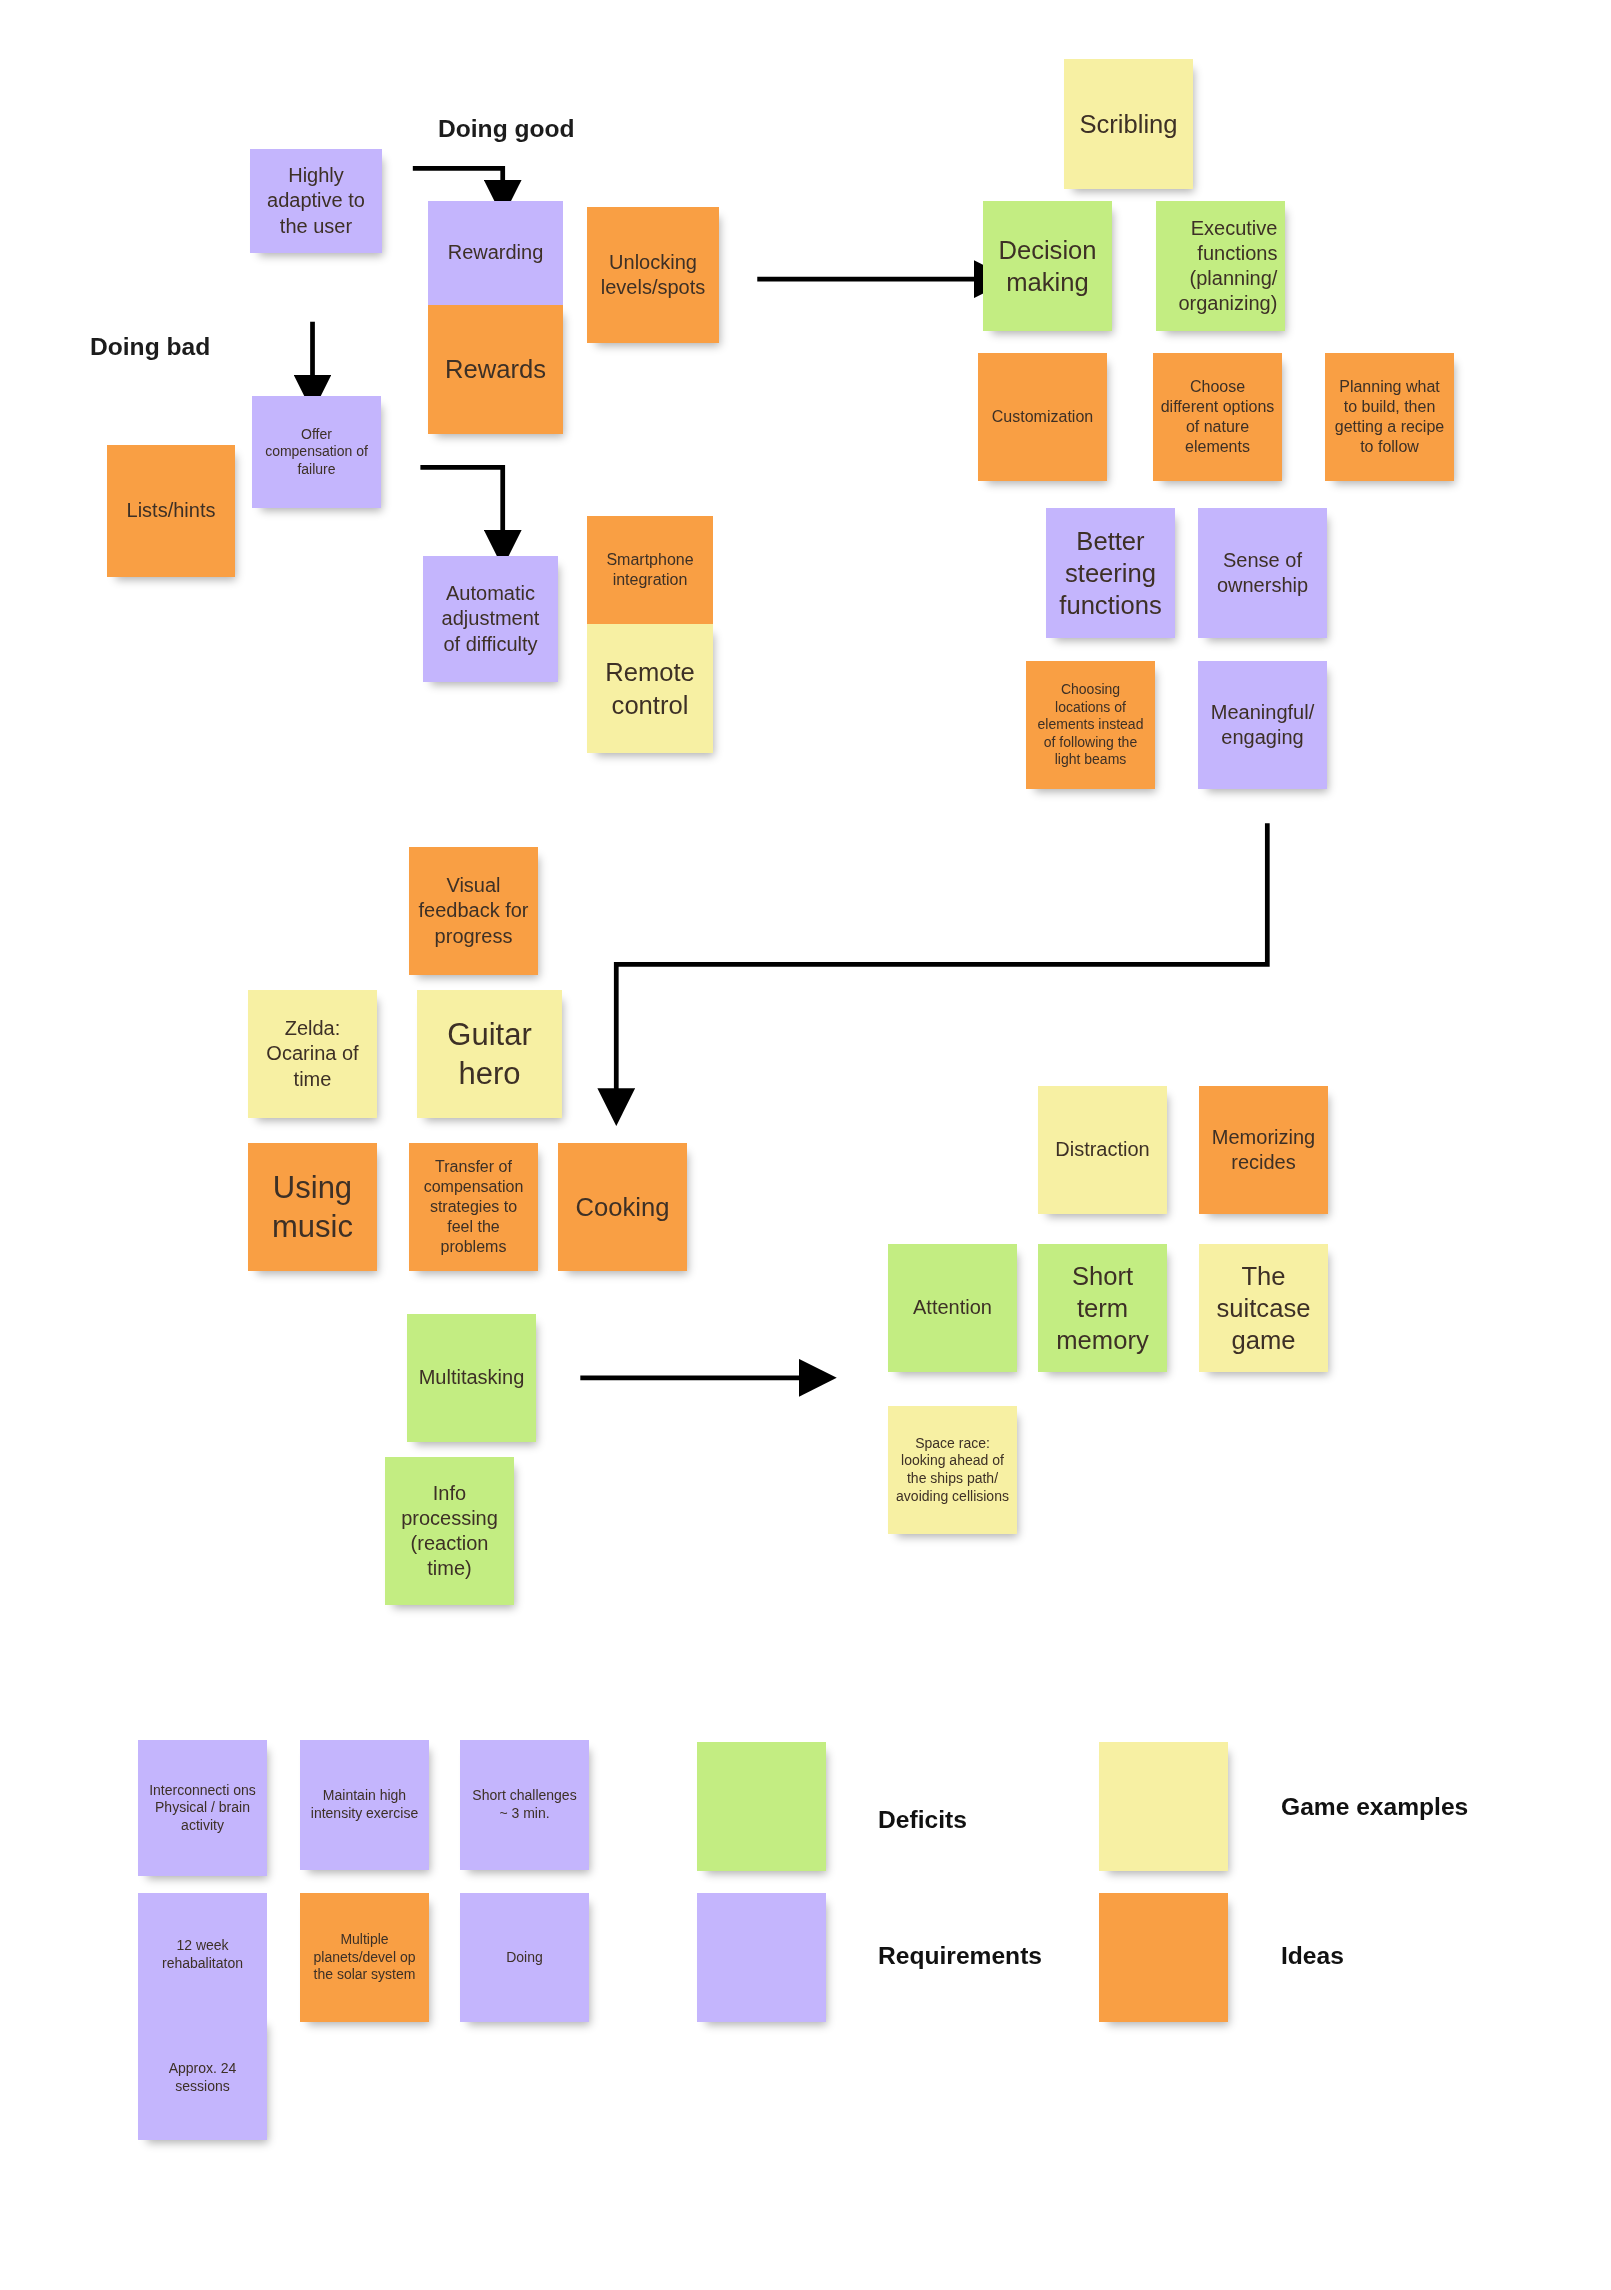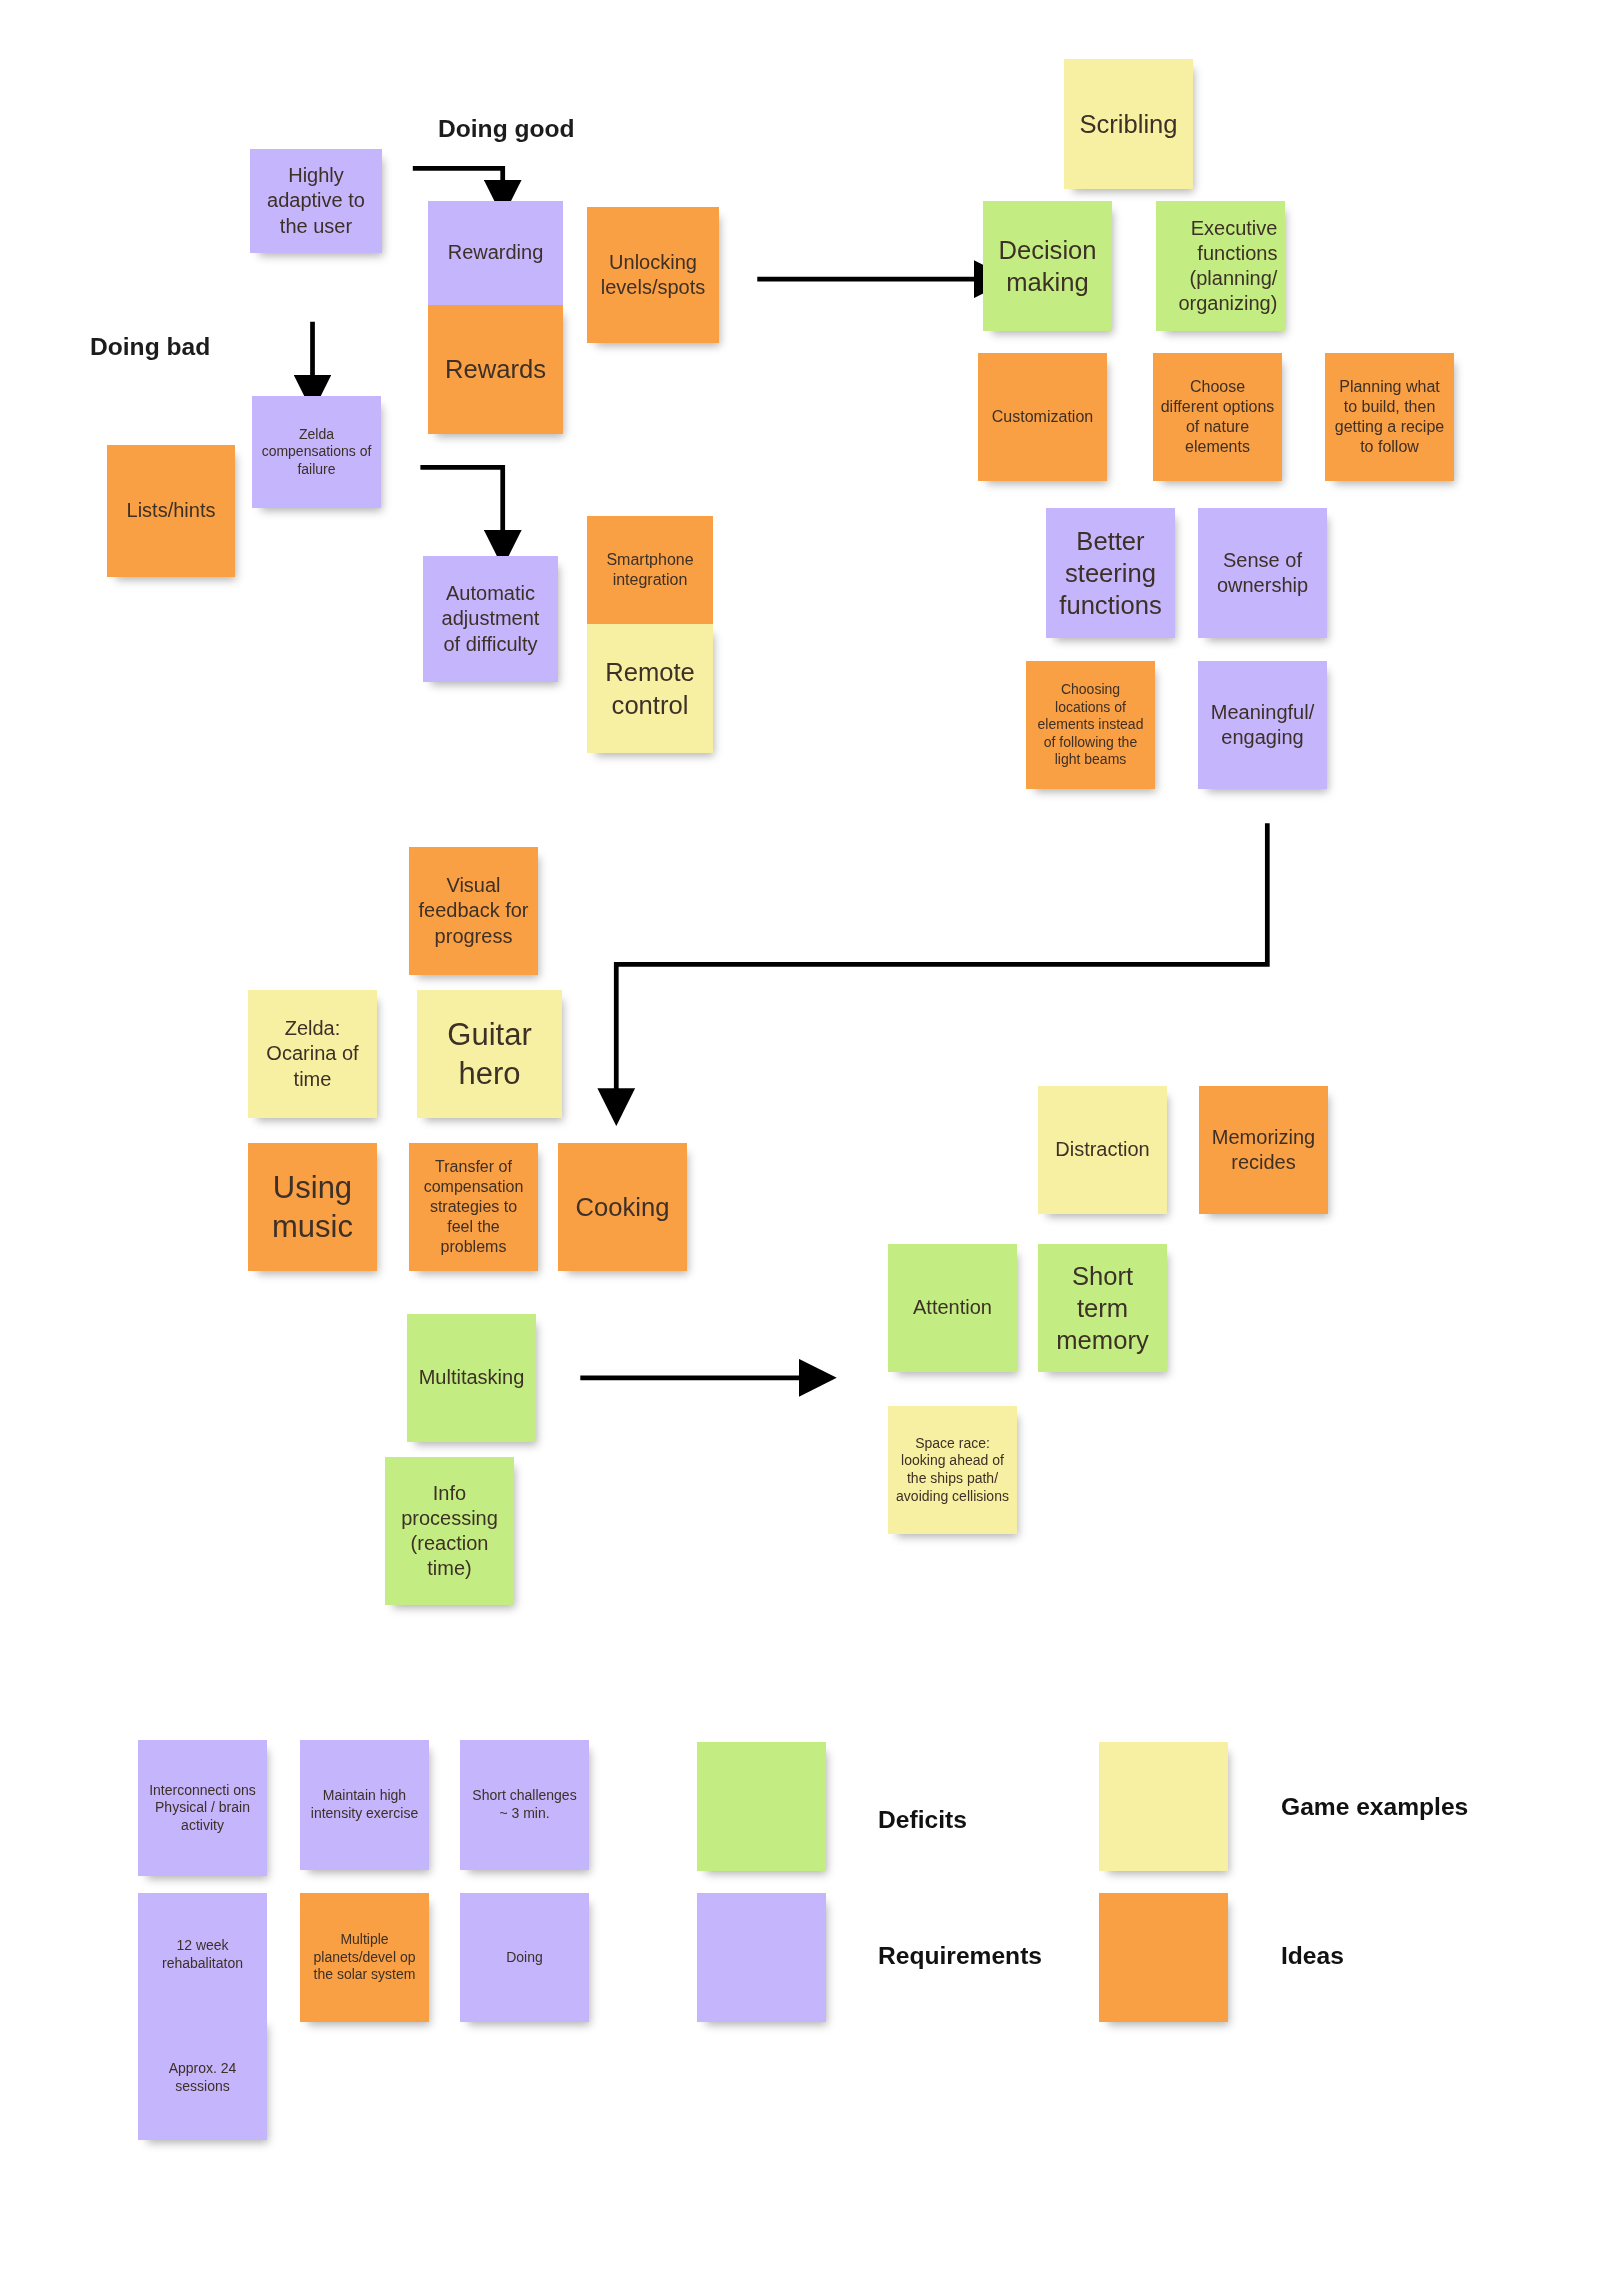--- a/index.html
+++ b/index.html
@@ -125,21 +125,21 @@
   </div>
   <div class="note c-orange fs-l" style="left:428px; top:305px; width:135px; height:129px;">
     <span class="txt">Rewards</span>
   </div>
 
   <div class="note c-orange fs-m" style="left:587px; top:207px; width:132px; height:136px;">
     <span class="txt">Unlocking levels/spots</span>
   </div>
 
   <div class="note c-pink fs-xs" style="left:252px; top:396px; width:129px; height:112px;">
-    <span class="txt">Zelda compensations of failure</span>
+    <span class="txt">Offer compensation of failure</span>
   </div>
 
   <div class="note c-orange fs-m" style="left:107px; top:445px; width:128px; height:132px;">
     <span class="txt">Lists/hints</span>
   </div>
 
   <div class="note c-pink fs-m" style="left:423px; top:556px; width:135px; height:126px;">
     <span class="txt">Automatic adjustment of difficulty</span>
   </div>
 
@@ -231,20 +231,23 @@
   </div>
 
   <div class="note c-green fs-m" style="left:888px; top:1244px; width:129px; height:128px;">
     <span class="txt">Attention</span>
   </div>
 
   <div class="note c-green fs-l" style="left:1038px; top:1244px; width:129px; height:128px;">
     <span class="txt">Short term memory</span>
   </div>
 
+  <div class="note c-yellow fs-l" style="left:1199px; top:1244px; width:129px; height:128px;">
+    <span class="txt">The suitcase game</span>
+  </div>
 
   <div class="note c-yellow fs-xs" style="left:888px; top:1406px; width:129px; height:128px;">
     <span class="txt">Space race: looking ahead of the ships path/ avoiding cellisions</span>
   </div>
 
   <div class="note c-pink fs-xs" style="left:138px; top:1740px; width:129px; height:136px;">
     <span class="txt">Interconnecti ons Physical / brain activity</span>
   </div>
 
   <div class="note c-pink fs-xs" style="left:300px; top:1740px; width:129px; height:130px;">

